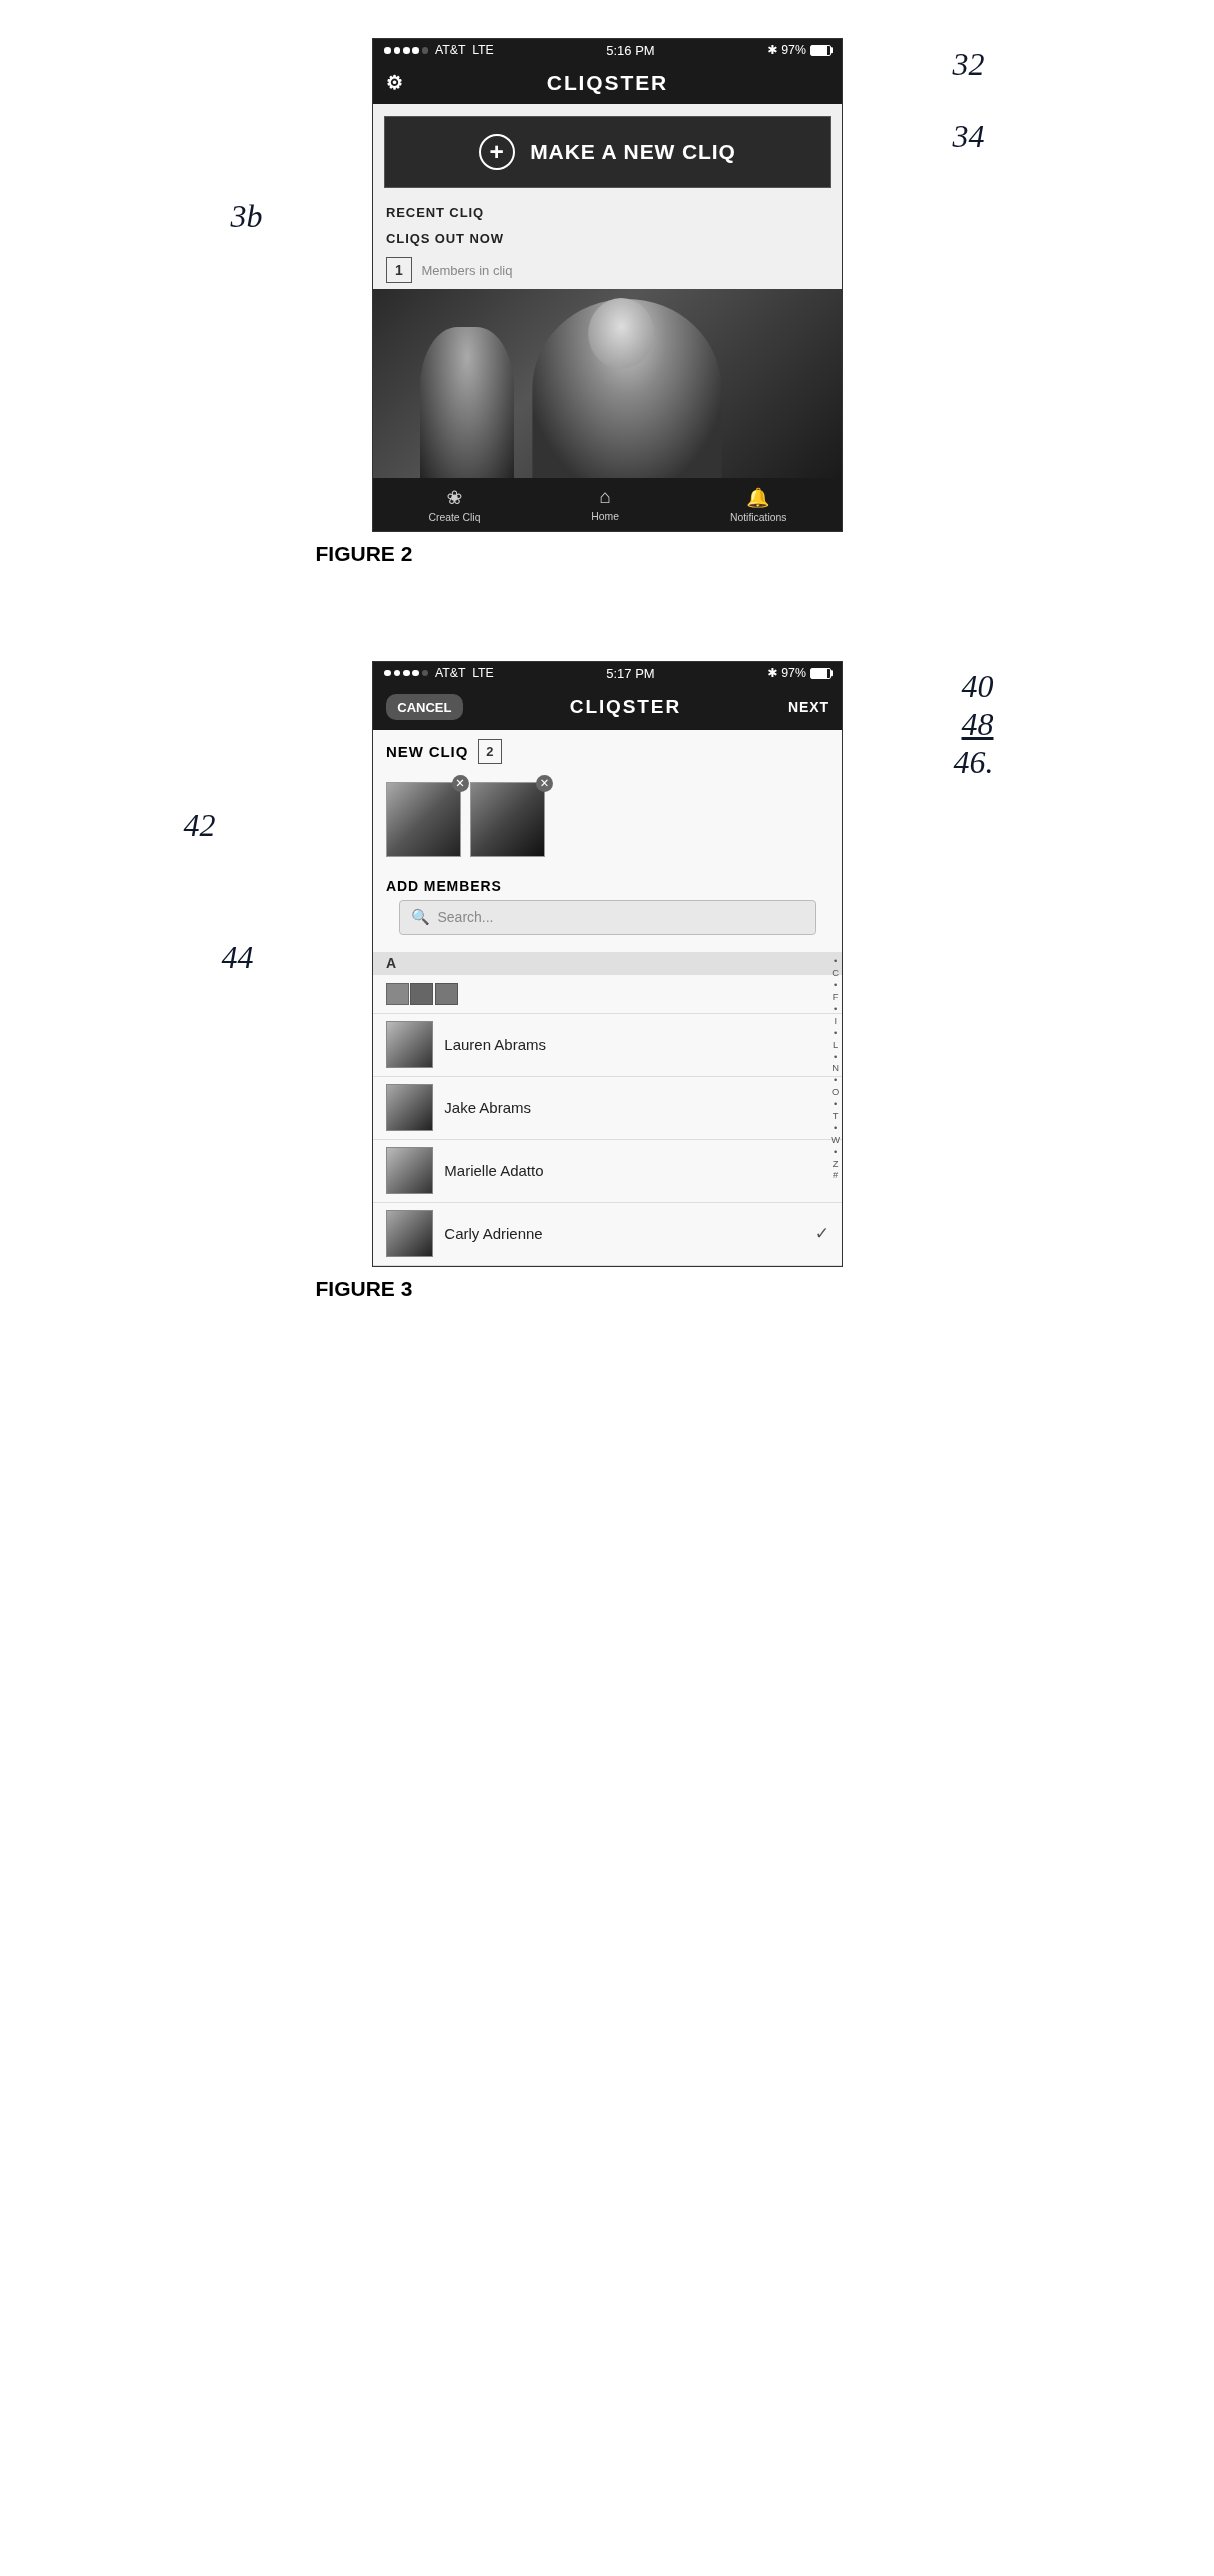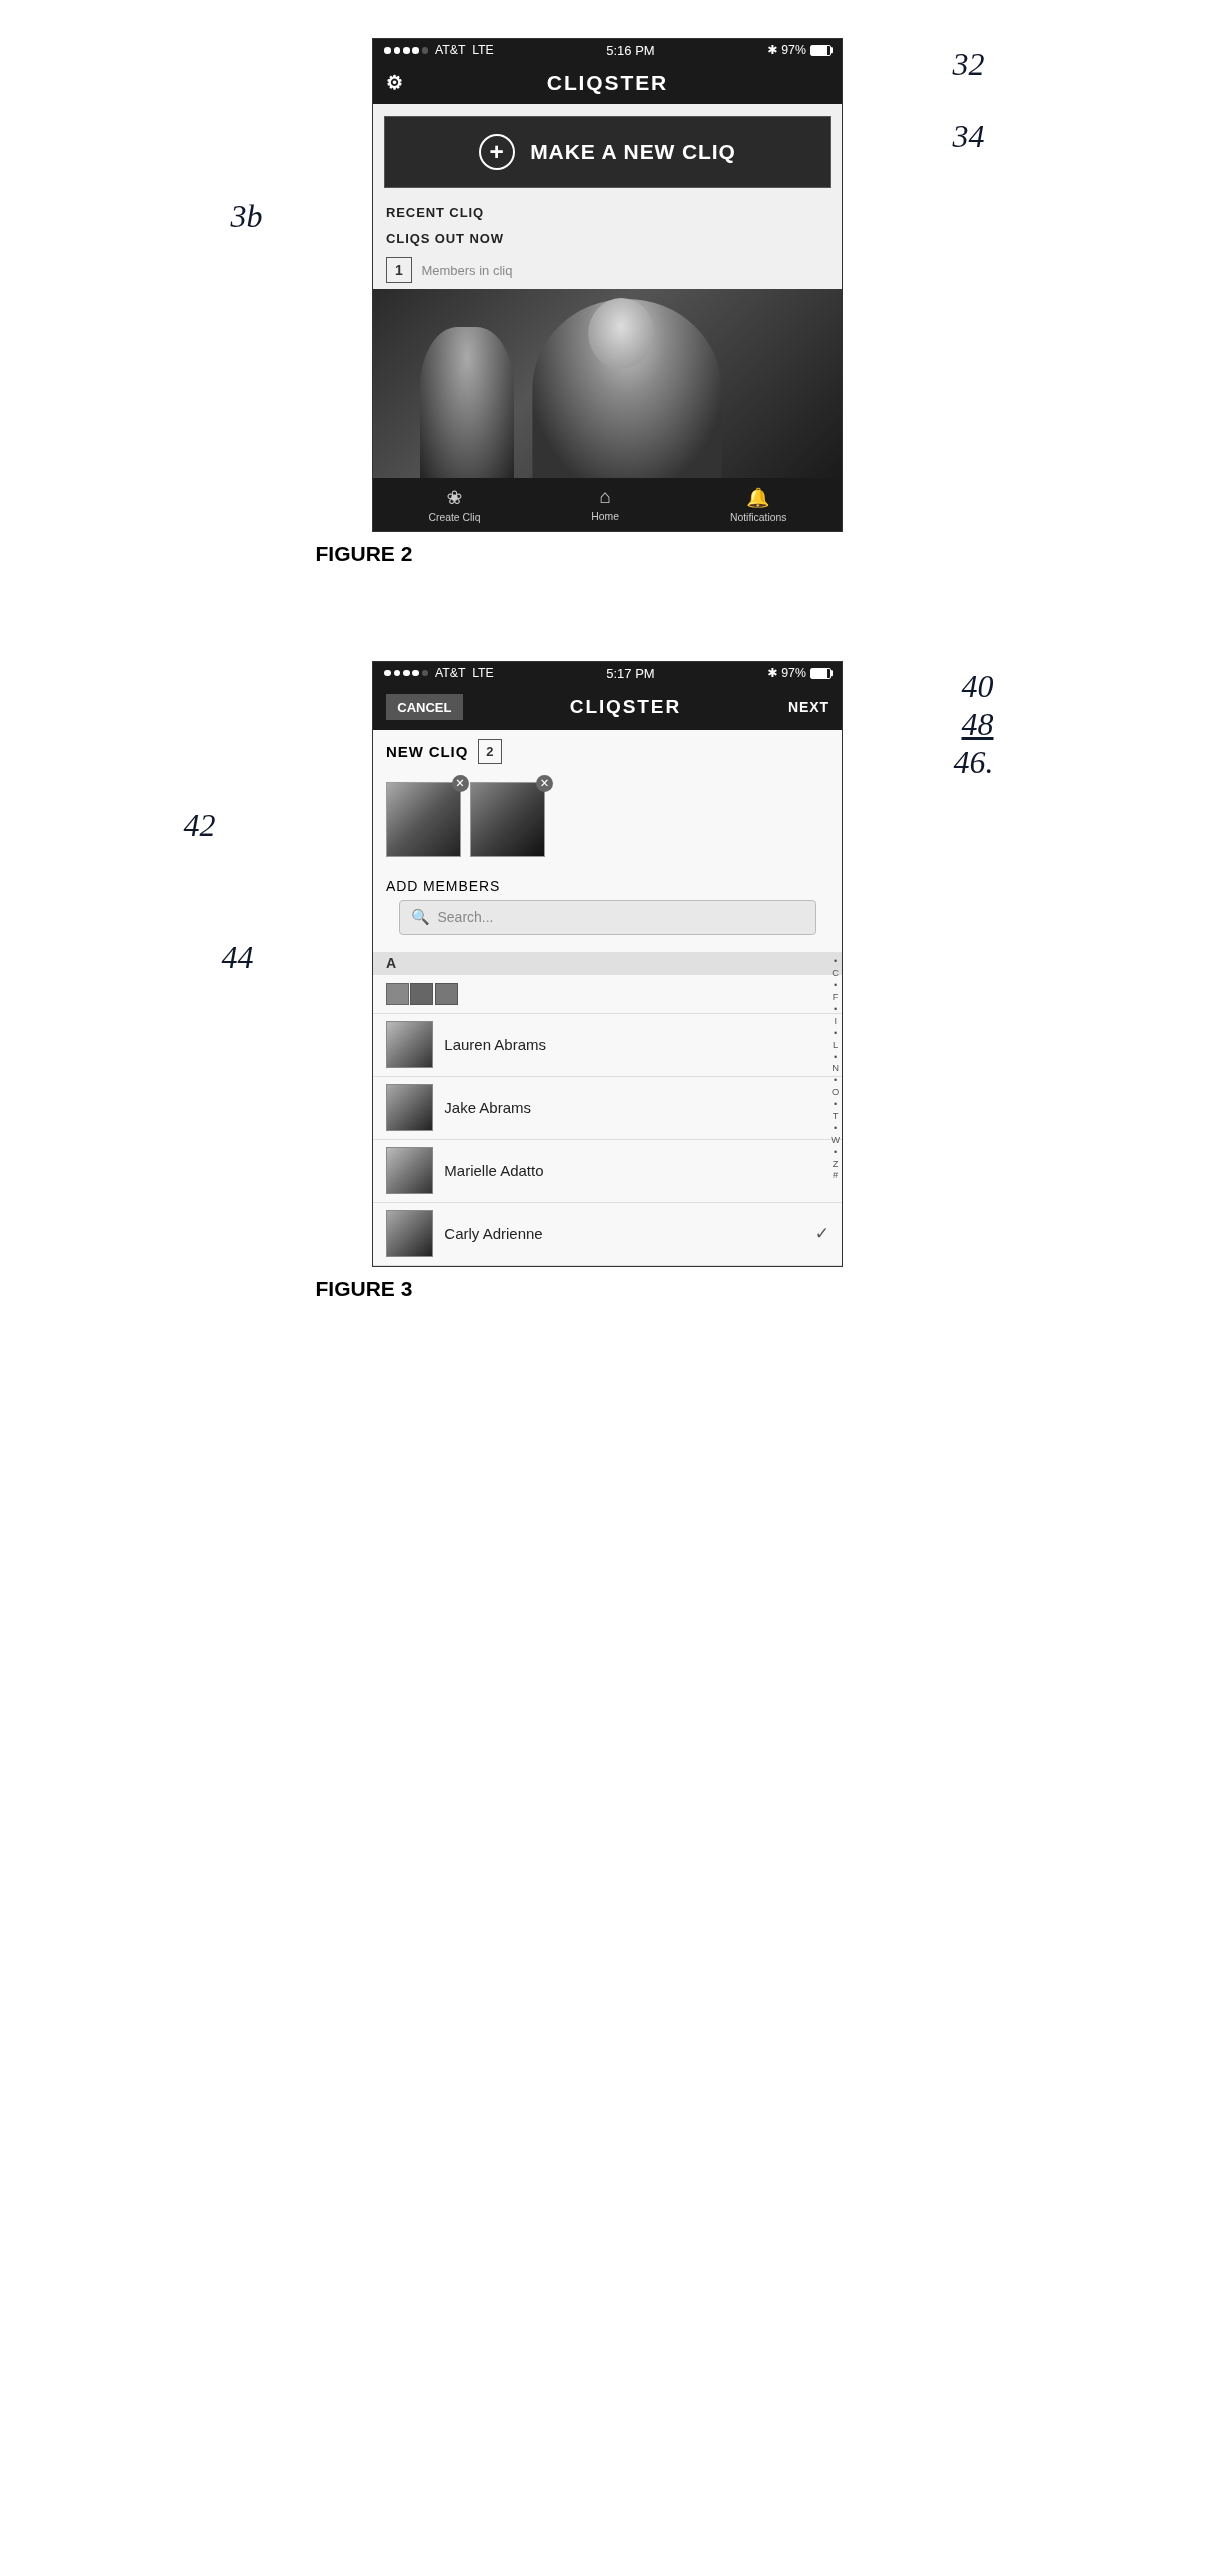--- a/index.html
+++ b/index.html
@@ -212,21 +212,21 @@
       justify-content: space-between;
       padding: 9.4px 13px;
       font-size: 17px;
     }
     .cancel-btn {
       background: #555;
       color: #fff;
       padding: 5.7px 11.3px;
       font-size: 13px;
       font-weight: bold;
-      border-radius: 0;
+      border-radius: 10px;
     }
     .next-btn {
       color: #fff;
       font-size: 14px;
       font-weight: bold;
       letter-spacing: 0.9px;
     }
     .app-title-center {
       font-weight: bold;
       letter-spacing: 1.9px;
@@ -287,21 +287,21 @@
       border-radius: 50%;
       display: flex;
       align-items: center;
       justify-content: center;
       font-size: 11.3px;
     }
 
     
     .add-members-label {
       padding: 11.3px 13px 5.7px;
-      font-weight: normal;
+      font-weight: bold;
       font-size: 14px;
       letter-spacing: 0.9px;
       background: #f8f8f8;
     }
 
     
     .search-box {
       margin: 0 13px 9.4px;
       border: 0.9px solid #bbb;
       background: #e8e8e8;

